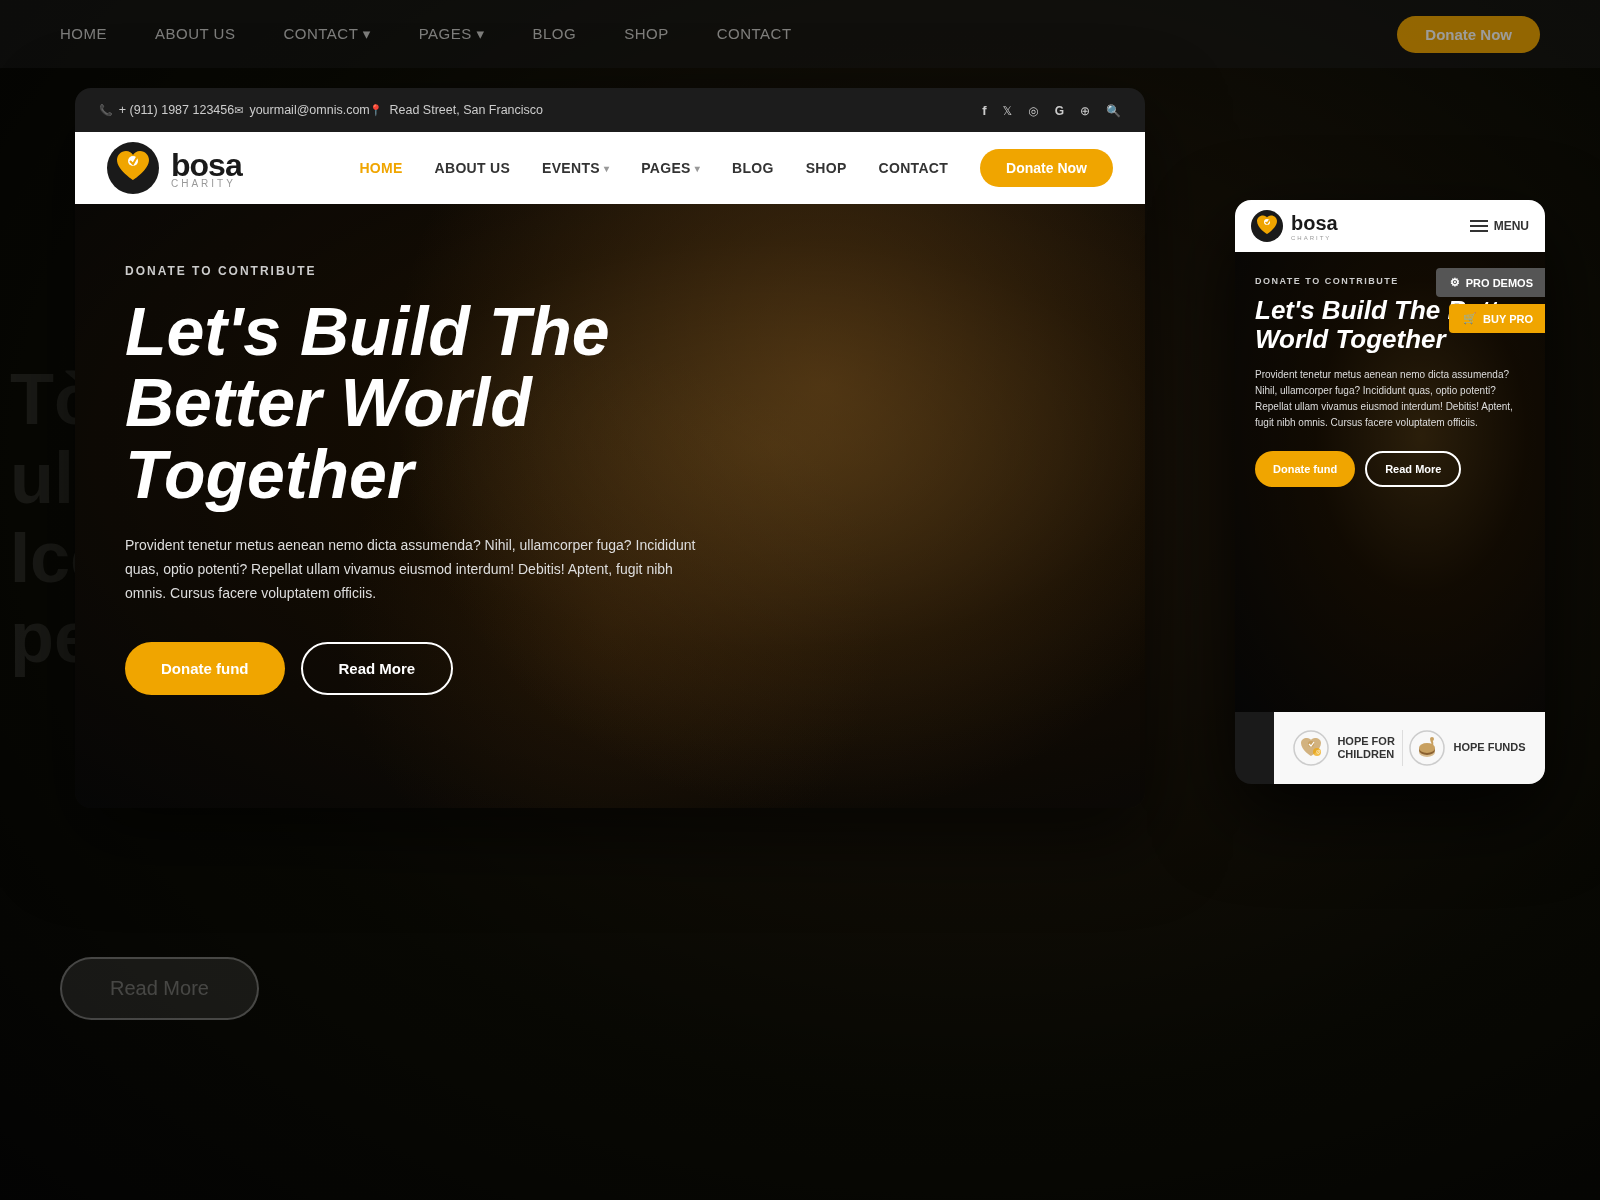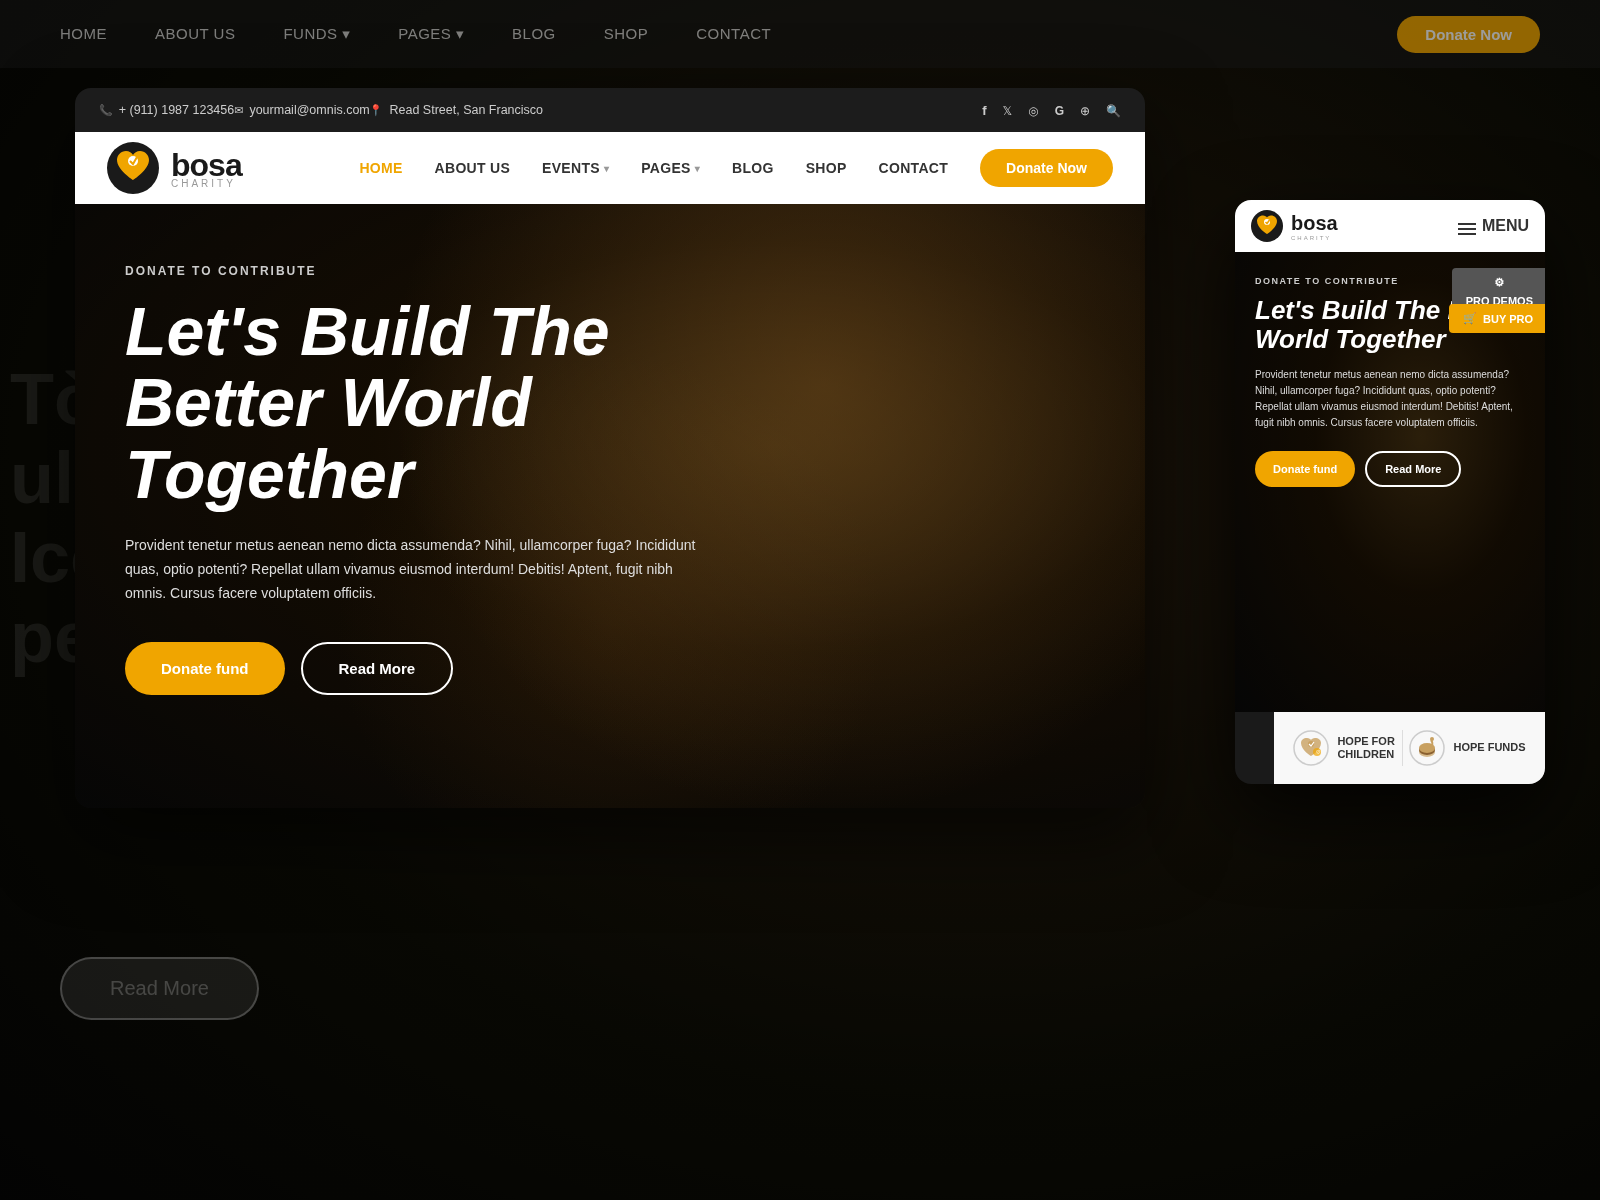--- a/index.html
+++ b/index.html
@@ -323,24 +323,24 @@
     }
 
     .mobile-logo-sub {
       font-size: 6px;
       color: #999;
       letter-spacing: 2px;
     }
 
     .mobile-menu-btn {
       display: flex;
-      align-items: flex-end;
+      align-items: center;
       gap: 6px;
       color: #333;
-      font-size: 16px;
+      font-size: 12px;
       font-weight: 600;
     }
 
     .hamburger {
       display: flex;
       flex-direction: column;
       gap: 3px;
     }
 
     .hamburger span {
@@ -418,21 +418,20 @@
       right: -2px;
       background: #555;
       color: #fff;
       padding: 8px 14px;
       font-size: 11px;
       font-weight: 600;
       border-radius: 4px 0 0 4px;
       display: flex;
       align-items: center;
       gap: 6px;
-      flex-direction: column;
     }
 
     .buy-pro-btn {
       position: absolute;
       top: 52px;
       right: -2px;
       background: #f0a500;
       color: #fff;
       padding: 8px 14px;
       font-size: 11px;
@@ -499,21 +498,21 @@
 <div class="bg-blur"></div>
 
 <div class="blur-side-text">
   Tò<br>ullam<br>Icor<br>per
 </div>
 
 <div class="top-blur-bar">
   <div class="blur-nav-items">
     <span>HOME</span>
     <span>ABOUT US</span>
-    <span>FUNDS ▾</span>
+    <span>CONTACT ▾</span>
     <span>PAGES ▾</span>
     <span>BLOG</span>
     <span>SHOP</span>
     <span>CONTACT</span>
   </div>
   <div class="blur-donate-btn">Donate Now</div>
 </div>
 
 <div class="blur-bottom-btn">Read More</div>
 

